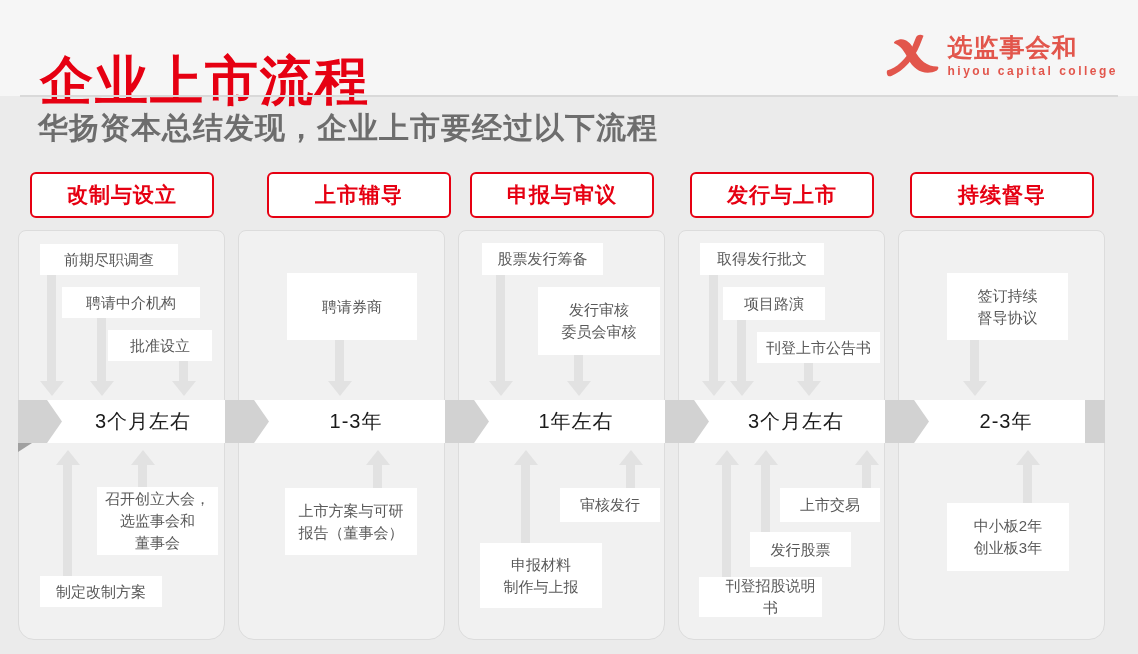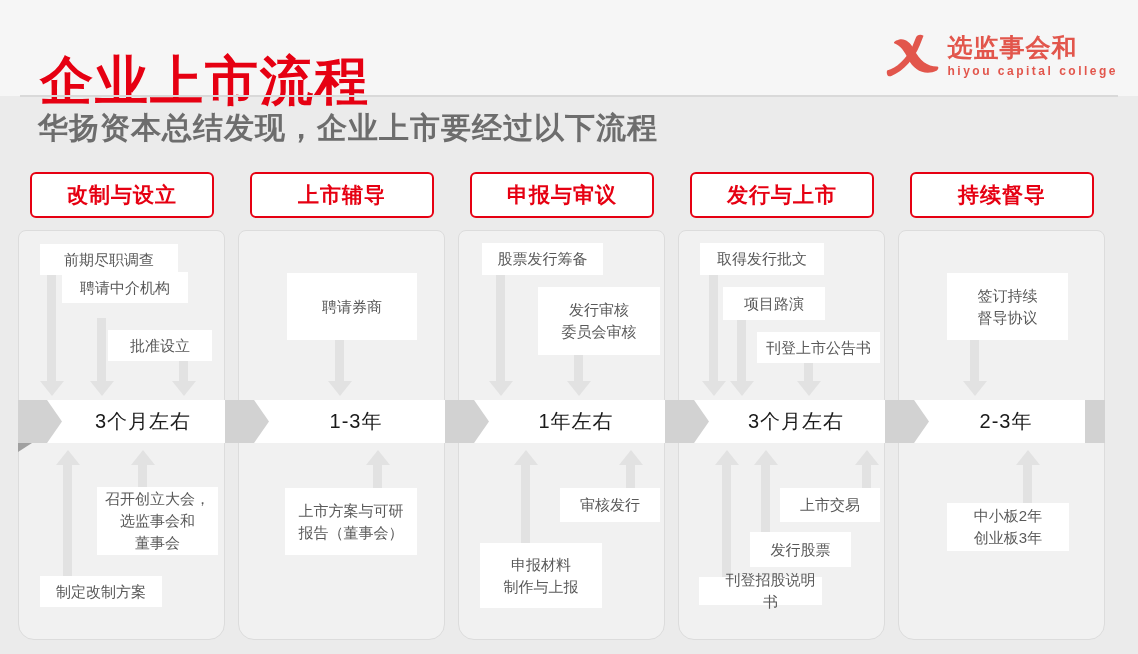--- a/index.html
+++ b/index.html
@@ -73,33 +73,33 @@
     <div>
       <div class="logo-cn">选监事会和</div>
       <div class="logo-en">hiyou capital college</div>
     </div>
   </div>
 
   <div class="divider"></div>
   <div class="subtitle">华扬资本总结发现，企业上市要经过以下流程</div>
 
   <div class="hdr" style="left:30px;">改制与设立</div>
-  <div class="hdr" style="left:250px;">上市辅导</div>
+  <div class="hdr" style="left:267px;">上市辅导</div>
   <div class="hdr" style="left:470px;">申报与审议</div>
   <div class="hdr" style="left:690px;">发行与上市</div>
   <div class="hdr" style="left:910px;">持续督导</div>
 
   <div class="panel" style="left:18px;"></div>
   <div class="panel" style="left:238px;"></div>
   <div class="panel" style="left:458px;"></div>
   <div class="panel" style="left:678px;"></div>
   <div class="panel" style="left:898px;"></div>
 
   <div class="box" style="left:40px;top:244px;width:138px;height:31px;">前期尽职调查</div>
-  <div class="box" style="left:62px;top:272px;width:126px;height:31px;">聘请中介机构</div>
+  <div class="box" style="left:62px;top:287px;width:138px;height:31px;">聘请中介机构</div>
   <div class="box" style="left:108px;top:330px;width:104px;height:31px;">批准设立</div>
   <div class="box" style="left:97px;top:487px;width:121px;height:68px;">召开创立大会，
 选监事会和
 董事会</div>
   <div class="box" style="left:40px;top:576px;width:122px;height:31px;">制定改制方案</div>
 
   <div class="box" style="left:287px;top:273px;width:130px;height:67px;">聘请券商</div>
   <div class="box" style="left:285px;top:488px;width:132px;height:67px;">上市方案与可研
 报告（董事会）</div>
 
@@ -108,25 +108,25 @@
 委员会审核</div>
   <div class="box" style="left:560px;top:488px;width:100px;height:34px;">审核发行</div>
   <div class="box" style="left:480px;top:543px;width:122px;height:65px;">申报材料
 制作与上报</div>
 
   <div class="box" style="left:700px;top:243px;width:124px;height:32px;">取得发行批文</div>
   <div class="box" style="left:723px;top:287px;width:102px;height:33px;">项目路演</div>
   <div class="box" style="left:757px;top:332px;width:123px;height:31px;text-align:right;">刊登上市公告书</div>
   <div class="box" style="left:780px;top:488px;width:100px;height:34px;">上市交易</div>
   <div class="box" style="left:750px;top:532px;width:101px;height:35px;">发行股票</div>
-  <div class="box" style="left:699px;top:577px;width:123px;height:28px;padding-left:20px;">刊登招股说明书</div>
+  <div class="box" style="left:699px;top:577px;width:123px;height:40px;padding-left:20px;">刊登招股说明书</div>
 
   <div class="box" style="left:947px;top:273px;width:121px;height:67px;">签订持续
 督导协议</div>
-  <div class="box" style="left:947px;top:503px;width:122px;height:48px;">中小板2年
+  <div class="box" style="left:947px;top:503px;width:122px;height:68px;">中小板2年
 创业板3年</div>
 
   <div class="stem" style="left:47px;top:275px;height:106px;"></div>
     <div class="ahead down" style="left:40px;top:381px;"></div>
   <div class="stem" style="left:97px;top:318px;height:63px;"></div>
     <div class="ahead down" style="left:90px;top:381px;"></div>
   <div class="stem" style="left:179px;top:361px;height:20px;"></div>
     <div class="ahead down" style="left:172px;top:381px;"></div>
   <div class="stem" style="left:335px;top:340px;height:41px;"></div>
     <div class="ahead down" style="left:328px;top:381px;"></div>

